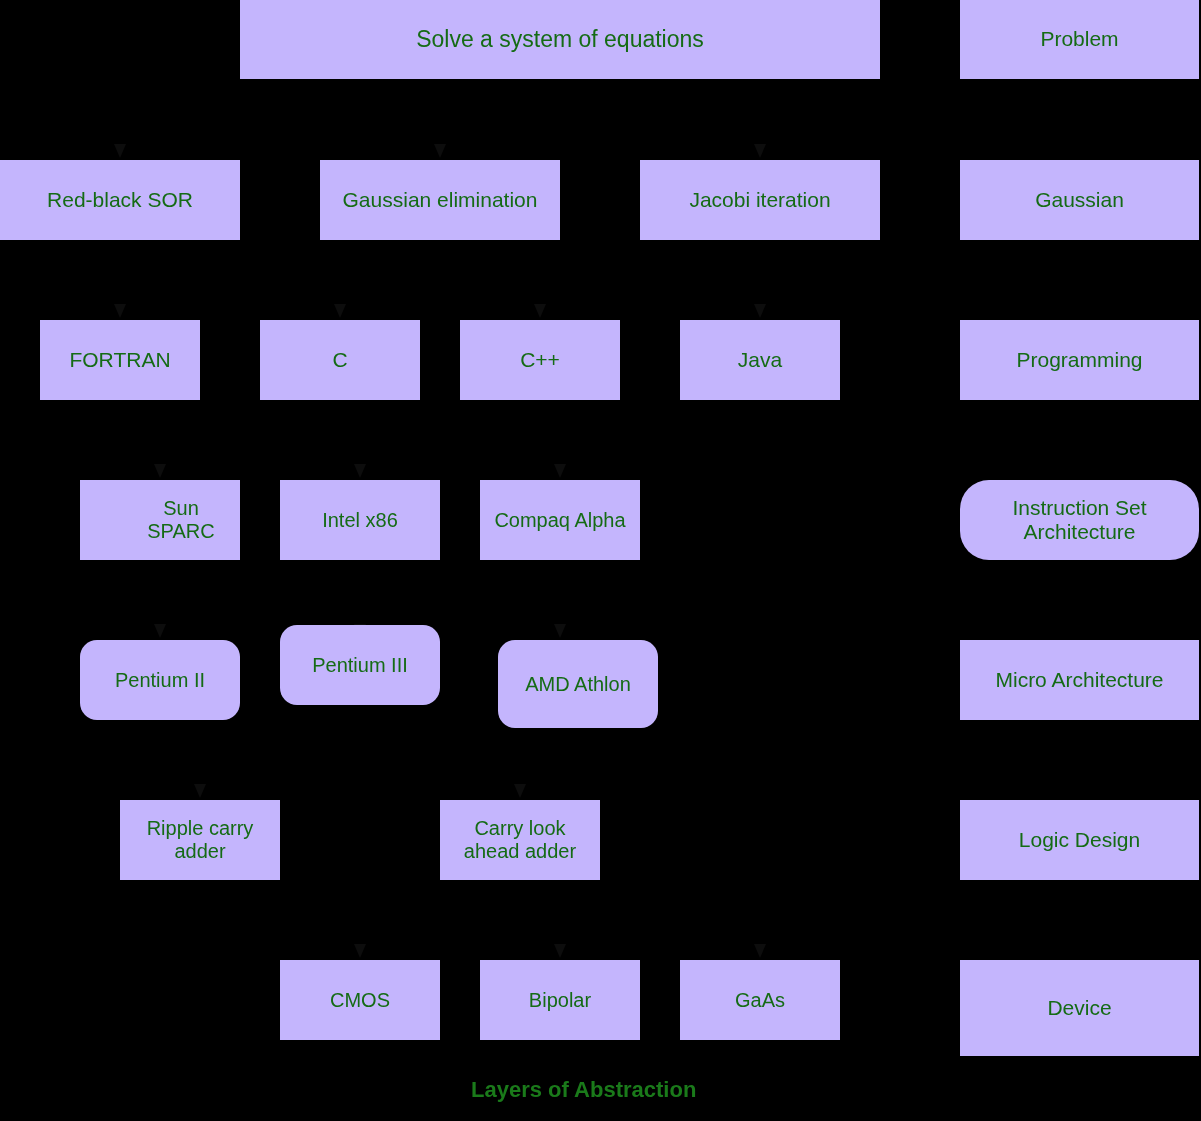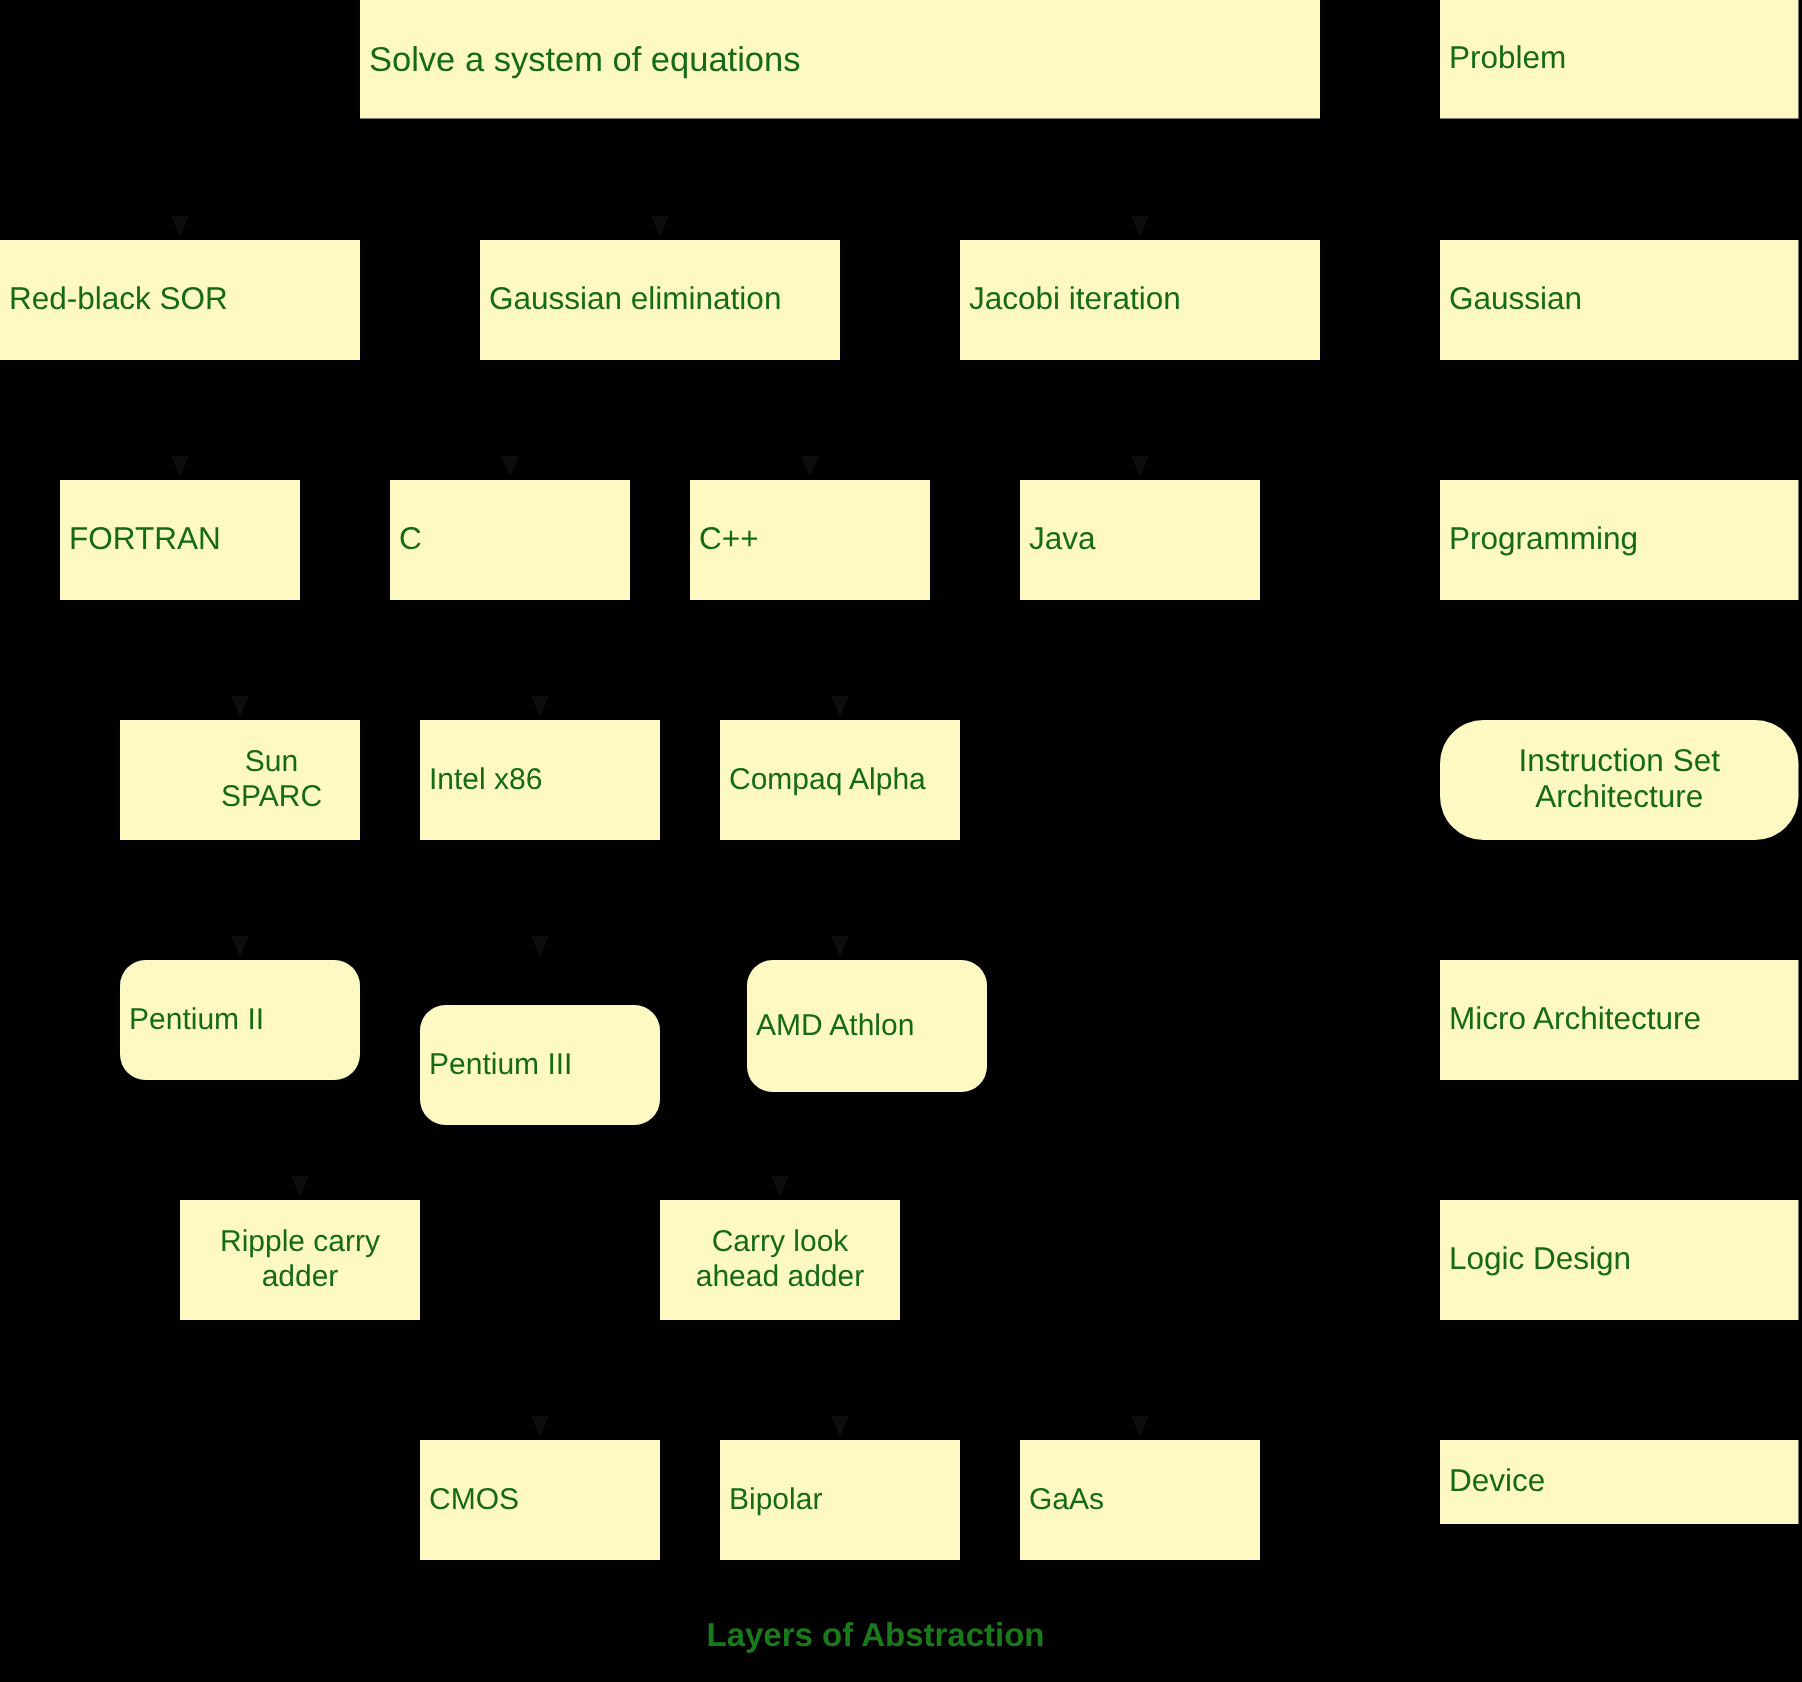--- a/index.html
+++ b/index.html
@@ -21,25 +21,25 @@
   .edges {
     position: absolute;
     left: 0;
     top: 0;
     width: 1201px;
     height: 1121px;
     pointer-events: none;
   }
   .node {
     position: absolute;
-    background: #fef9c3;
+    background: #c4b5fd;
     color: #156b15;
     display: flex;
     align-items: center;
-    justify-content: flex-start;
+    justify-content: center;
     text-align: center;
     line-height: 1.15;
     box-sizing: border-box;
     padding: 2px 6px;
     z-index: 3;
   }
   .node.r1  { font-size: 23px; }
   .node.r2  { font-size: 21px; }
   .node.r3  { font-size: 21px; }
   .node.r4  { font-size: 20px; }
@@ -141,21 +141,21 @@
   <div class="node r4" style="left:480px; top:480px; width:160px; height:80px;">
     <span>Compaq Alpha</span>
   </div>
   <div class="node label-node" style="left:960px; top:480px; width:239px; height:80px;border-radius:29px;">
     <span>Instruction Set Architecture</span>
   </div>
 
   <div class="node r5" style="left:80px; top:640px; width:160px; height:80px;">
     <span>Pentium II</span>
   </div>
-  <div class="node r5" style="left:280px; top:670px; width:160px; height:80px;">
+  <div class="node r5" style="left:280px; top:625px; width:160px; height:80px;">
     <span>Pentium III</span>
   </div>
   <div class="node r5" style="left:498px; top:640px; width:160px; height:88px;">
     <span>AMD Athlon</span>
   </div>
   <div class="node label-node" style="left:960px; top:640px; width:239px; height:80px;">
     <span>Micro Architecture</span>
   </div>
 
   <div class="node r6" style="left:120px; top:800px; width:160px; height:80px;">
@@ -170,19 +170,19 @@
 
   <div class="node r7" style="left:280px; top:960px; width:160px; height:80px;">
     <span>CMOS</span>
   </div>
   <div class="node r7" style="left:480px; top:960px; width:160px; height:80px;">
     <span>Bipolar</span>
   </div>
   <div class="node r7" style="left:680px; top:960px; width:160px; height:80px;">
     <span>GaAs</span>
   </div>
-  <div class="node label-node" style="left:960px; top:960px; width:239px; height:56px;">
+  <div class="node label-node" style="left:960px; top:960px; width:239px; height:96px;">
     <span>Device</span>
   </div>
 
   <div class="caption" style="left:459px; top:1077px;">Layers of Abstraction</div>
 
 </div>
 
 </body></html>

